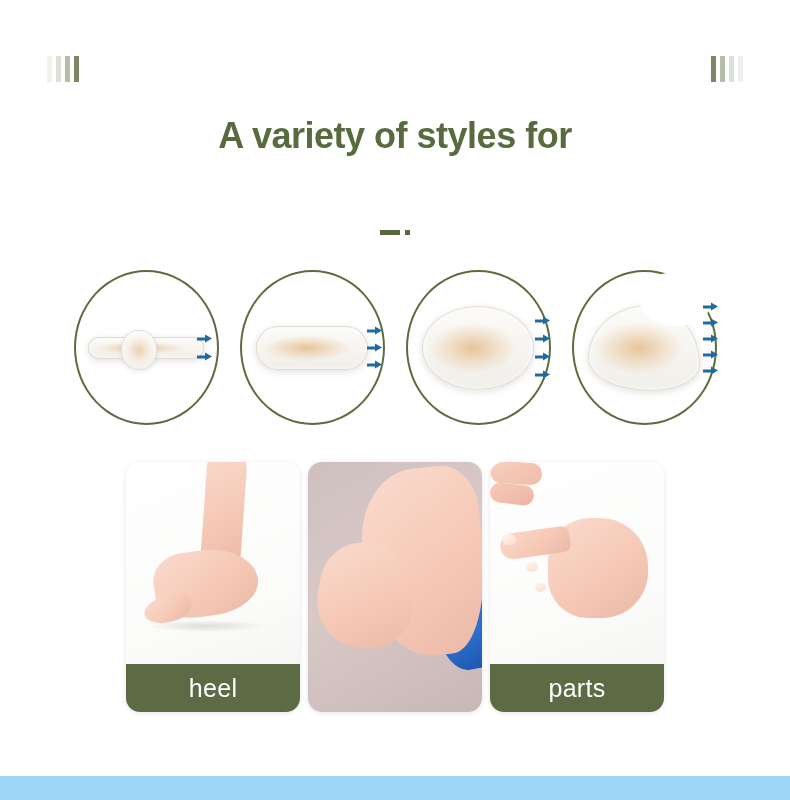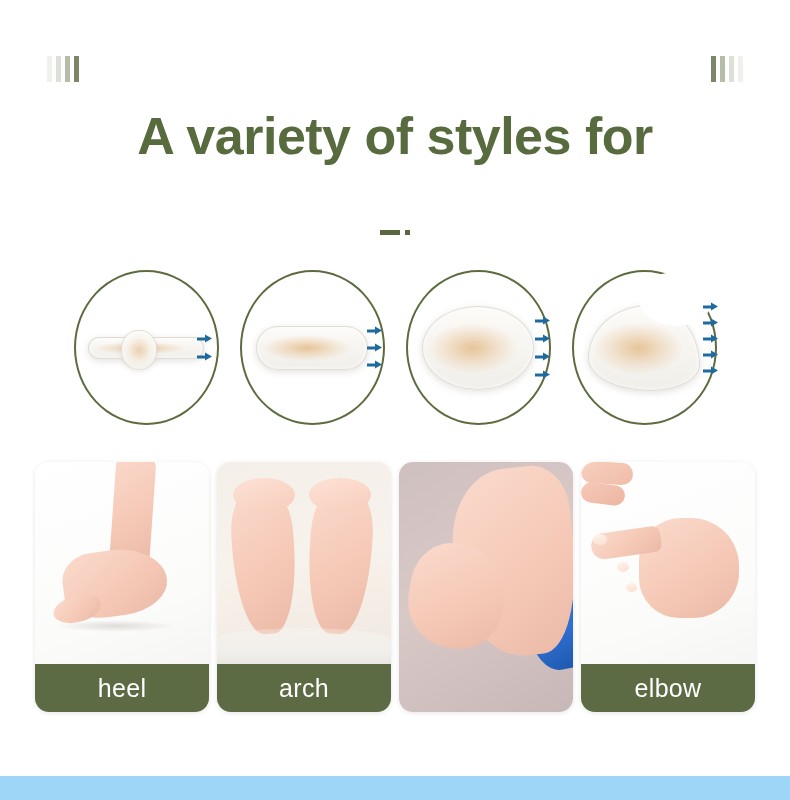--- a/index.html
+++ b/index.html
@@ -51,21 +51,21 @@
   .bars.right .bar:nth-child(4) { opacity: 0.10; }
 
   
   .headline {
     position: absolute;
     top: 108px;
     left: 0;
     width: 790px;
     text-align: center;
     color: #586b3e;
-    font-size: 52px;
+    font-size: 36px;
     font-weight: bold;
     line-height: 56px;
     letter-spacing: -0.5px;
   }
   .headline .line { display: block; }
 
   .divider {
     position: absolute;
     top: 230px;
     left: 0;
@@ -458,49 +458,39 @@
     <div class="card">
       <div class="card-photo photo-bg-white">
         <div class="skin heel-leg"></div>
         <div class="skin heel-foot"></div>
         <div class="skin heel-toe"></div>
         <div class="heel-shadow"></div>
       </div>
       <div class="card-label">heel</div>
     </div>
 
-    <div class="card">
-      <div class="card-photo photo-bg-soft">
-        <div class="skin sole-l"></div>
-        <div class="skin sole-r"></div>
-        <div class="skin toes-l"></div>
-        <div class="skin toes-r"></div>
-        <div class="towel"></div>
-      </div>
-      <div class="card-label">arch</div>
-    </div>
 
     <div class="card">
       <div class="card-photo photo-bg-mauve">
         <div class="elbow-sleeve"></div>
         <div class="skin elbow-arm"></div>
         <div class="skin elbow-hand"></div>
       </div>
     </div>
 
     <div class="card">
       <div class="card-photo photo-bg-white">
         <div class="skin finger-palm"></div>
         <div class="skin finger-index"></div>
         <div class="finger-f2"></div>
         <div class="finger-f3"></div>
         <div class="nail nail-1"></div>
         <div class="nail nail-2"></div>
         <div class="nail nail-3"></div>
       </div>
-      <div class="card-label">elbow</div>
+      <div class="card-label">parts</div>
     </div>
 
   </div>
 
   <div class="bottom-bar"></div>
 
 </div>
 
 </body></html>

